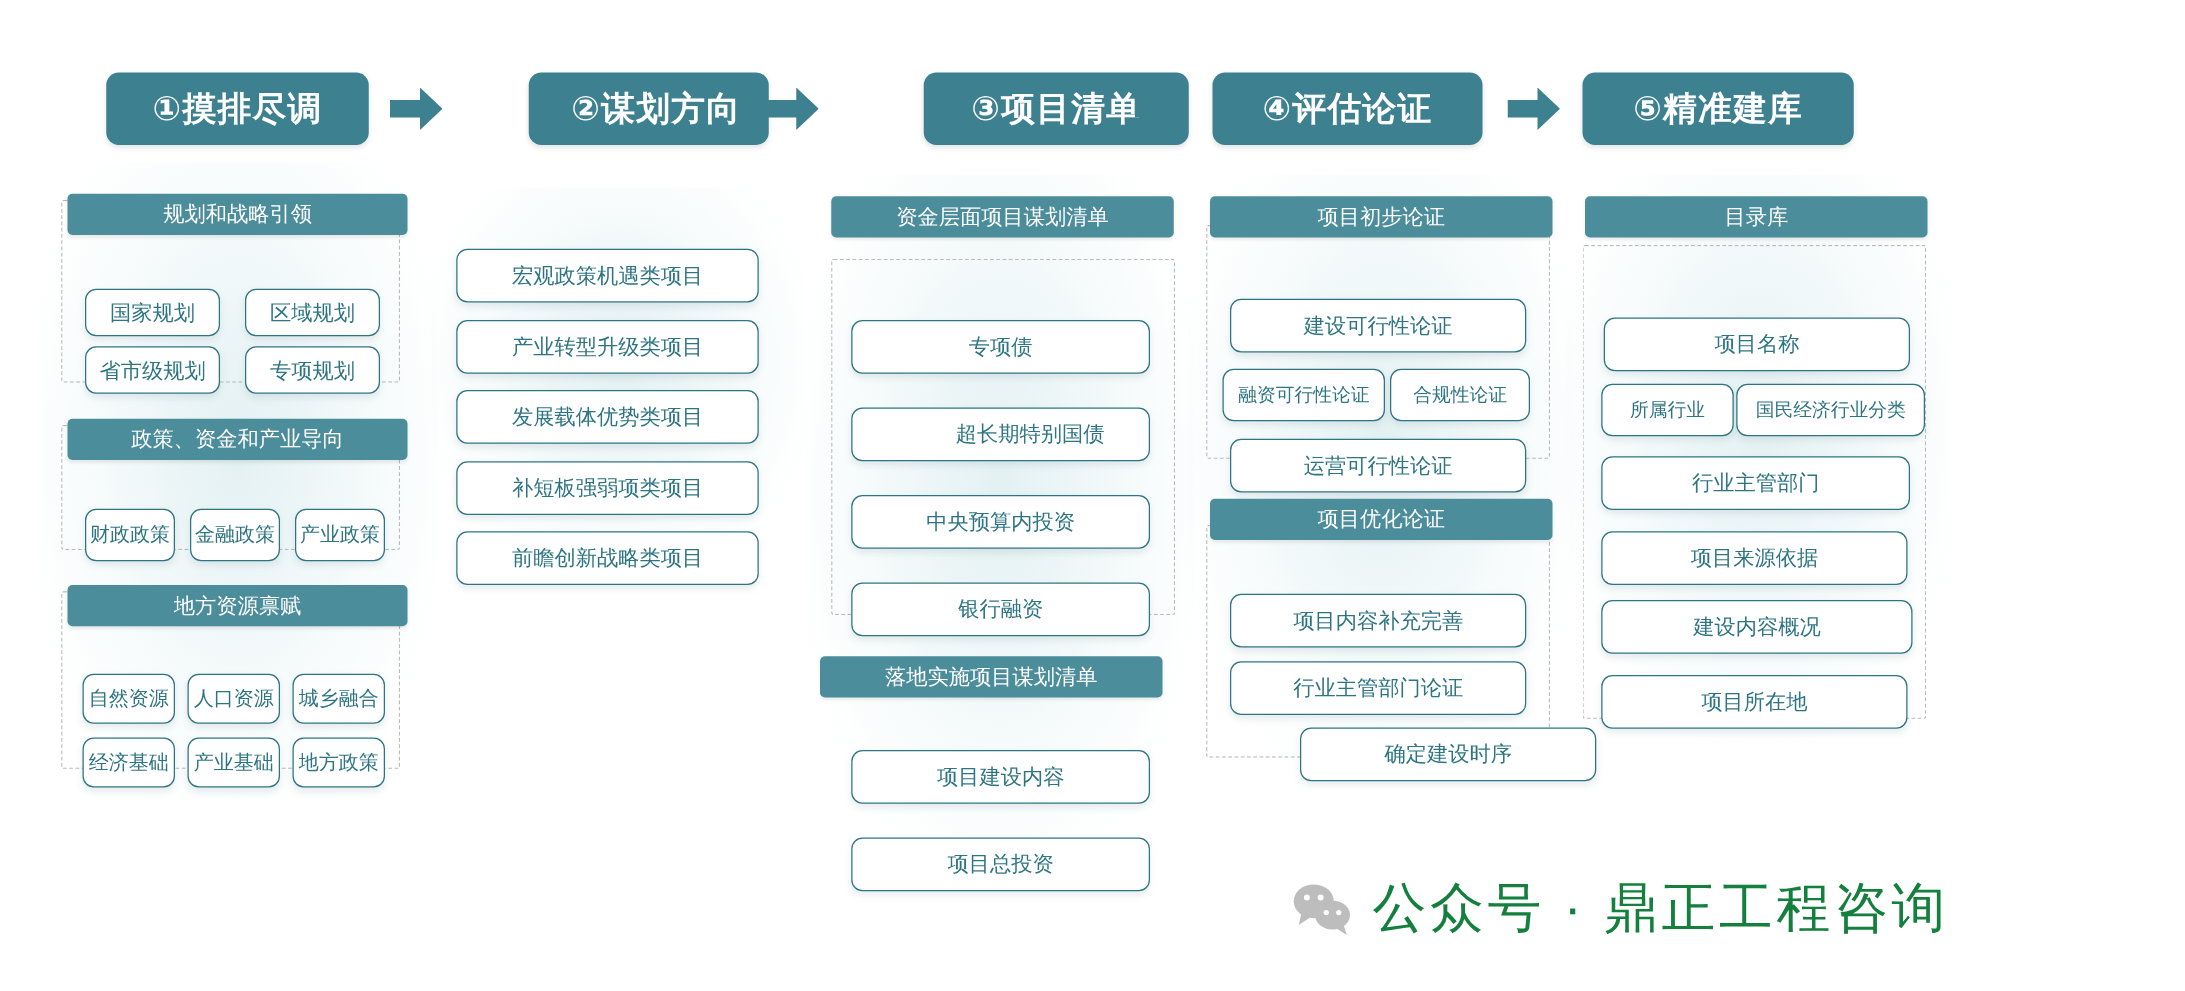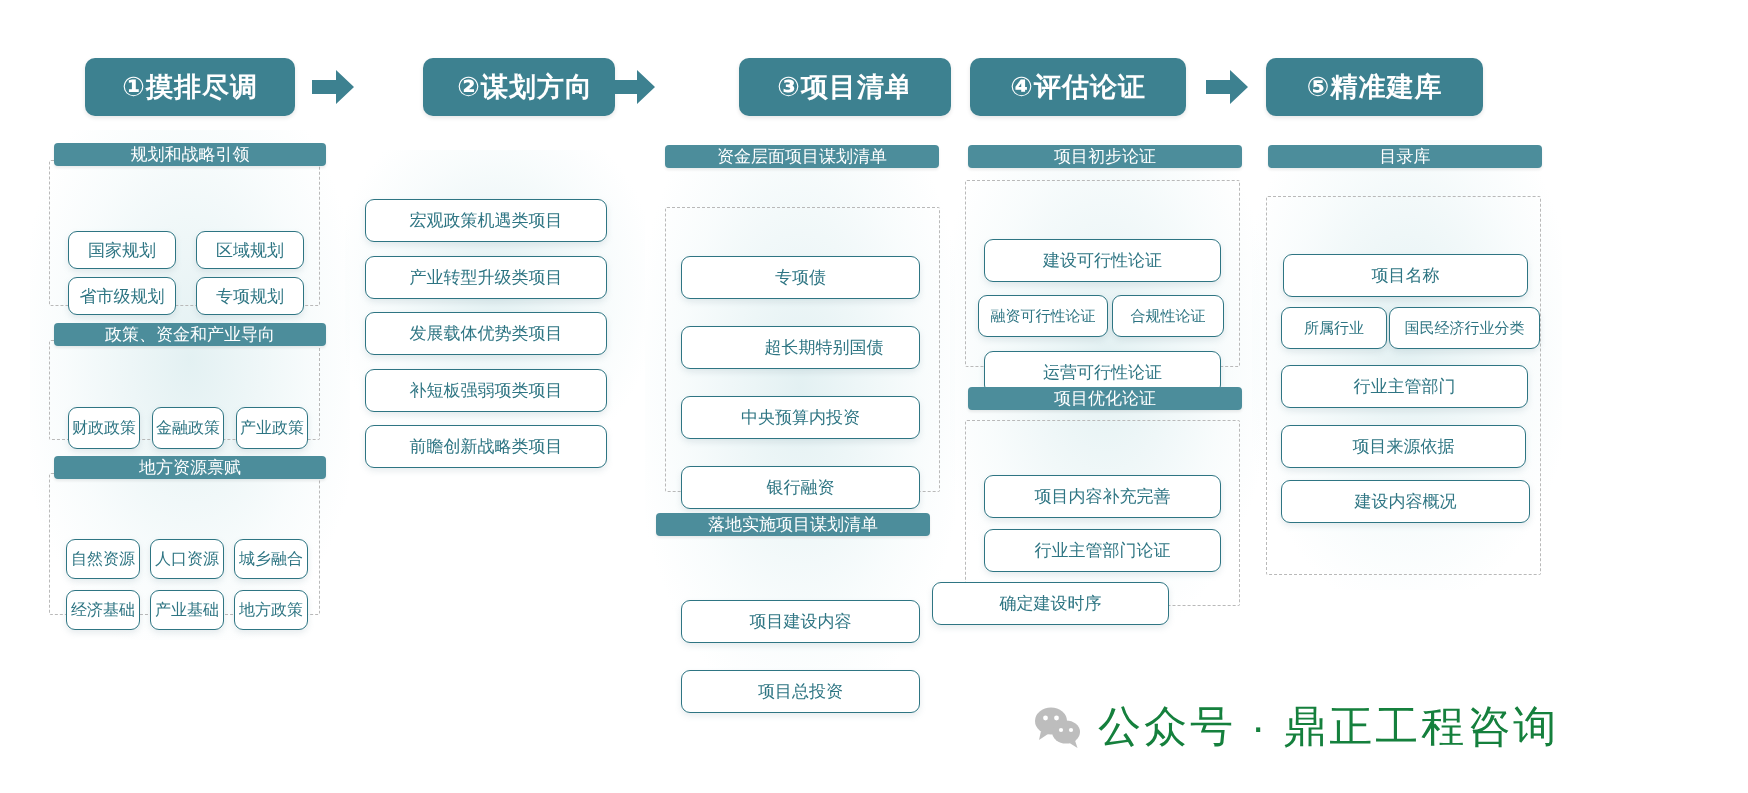--- a/index.html
+++ b/index.html
@@ -41,23 +41,24 @@
     background:transparent;
   }
   
   .sec-title{
     position:absolute;
     background:#4c8d9b;
     color:#ffffff;
     font-size:17px;
     border-radius:4px;
     display:flex;align-items:center;justify-content:center;
-    height:23px;
+    height:33px;
     box-shadow:0 2px 3px rgba(0,0,0,0.08);
     z-index:3;
+    margin-top:12px;
   }
   
   .chip{
     position:absolute;
     background:#ffffff;
     border:1.5px solid #2e7583;
     border-radius:9px;
     color:#2e7583;
     font-size:17px;
     display:flex;align-items:center;justify-content:center;
@@ -177,30 +178,31 @@
   <div class="sec-title" style="left:968px;top:145px;width:274px;">项目初步论证</div>
   <div class="chip" style="left:984px;top:207px;width:237px;height:43px;">建设可行性论证</div>
   <div class="chip xs" style="left:978px;top:263px;width:130px;height:42px;">融资可行性论证</div>
   <div class="chip xs" style="left:1112px;top:263px;width:112px;height:42px;">合规性论证</div>
   <div class="chip" style="left:984px;top:319px;width:237px;height:43px;">运营可行性论证</div>
 
   <div class="group" style="left:965px;top:420px;width:275px;height:186px;"></div>
   <div class="sec-title" style="left:968px;top:387px;width:274px;">项目优化论证</div>
   <div class="chip" style="left:984px;top:443px;width:237px;height:43px;">项目内容补充完善</div>
   <div class="chip" style="left:984px;top:497px;width:237px;height:43px;">行业主管部门论证</div>
-  <div class="chip" style="left:932px;top:550px;width:237px;height:43px;">确定建设时序</div>
+  <div class="chip" style="left:1040px;top:550px;width:237px;height:43px;">确定建设时序</div>
 
   <div class="group" style="left:1266px;top:196px;width:275px;height:379px;"></div>
   <div class="sec-title" style="left:1268px;top:145px;width:274px;">目录库</div>
   <div class="chip" style="left:1283px;top:222px;width:245px;height:43px;">项目名称</div>
   <div class="chip xs" style="left:1281px;top:275px;width:106px;height:42px;">所属行业</div>
   <div class="chip xs" style="left:1389px;top:275px;width:151px;height:42px;">国民经济行业分类</div>
   <div class="chip" style="left:1281px;top:333px;width:247px;height:43px;">行业主管部门</div>
   <div class="chip" style="left:1281px;top:393px;width:245px;height:43px;">项目来源依据</div>
   <div class="chip" style="left:1281px;top:448px;width:249px;height:43px;">建设内容概况</div>
+  <div class="chip" style="left:1281px;top:508px;width:245px;height:43px;">项目所在地</div>
 
   <div class="watermark" style="left:1032px;top:698px;">
     <span class="wm-icon">
       <svg viewBox="0 0 52 44" width="52" height="44">
         <ellipse cx="19" cy="16" rx="16" ry="13.5" fill="#bdbdbd"></ellipse>
         <path d="M9 26 L7 35 L16 29 Z" fill="#bdbdbd"></path>
         <circle cx="13.5" cy="13" r="2.4" fill="#ffffff"></circle>
         <circle cx="24.5" cy="13" r="2.4" fill="#ffffff"></circle>
         <ellipse cx="34" cy="27" rx="14" ry="11.5" fill="#bdbdbd"></ellipse>
         <path d="M43 35.5 L45.5 43 L37.5 38 Z" fill="#bdbdbd"></path>

